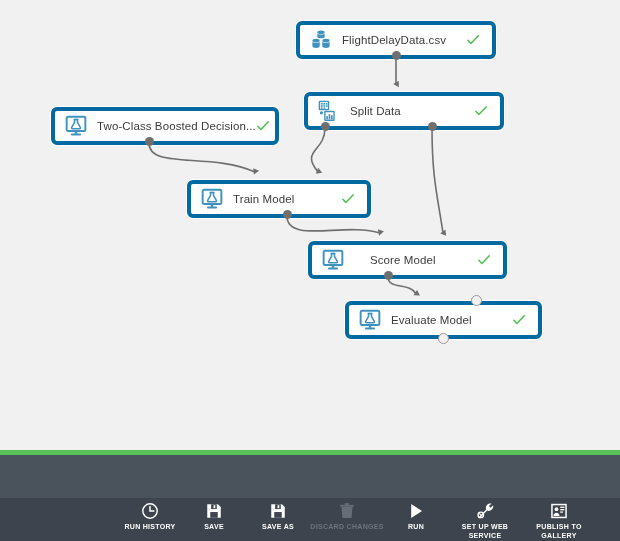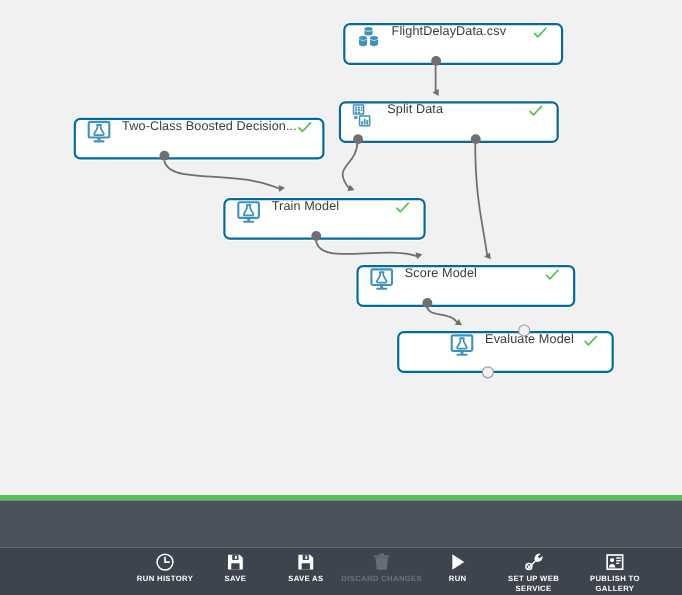--- a/index.html
+++ b/index.html
@@ -30,27 +30,27 @@
     left: 0; top: 0;
     width: 620px; height: 450px;
     pointer-events: none;
   }
 
   
   .node {
     position: absolute;
     box-sizing: border-box;
     background: #ffffff;
-    border: 2px solid #0369a1;
+    border: 4px solid #0369a1;
     border-radius: 6px;
     display: flex;
+    align-items: center;
     height: 38px;
     box-shadow: 0 0 0 1px rgba(255,255,255,0.9);
     z-index: 3;
-    margin-left: 16px;
   }
   .node .nicon {
     width: 22px; height: 22px;
     margin-left: 10px;
     flex: 0 0 22px;
     display: block;
   }
   .node .nlabel {
     margin-left: 10px;
     font-size: 11.5px;
@@ -160,21 +160,21 @@
         <path d="M2.6 13.3v5.6c0 1 1.8 1.8 4 1.8s4-.8 4-1.8v-5.6c0 1-1.8 1.8-4 1.8s-4-.8-4-1.8z"></path>
         <ellipse cx="17.4" cy="12.6" rx="4" ry="1.9"></ellipse>
         <path d="M13.4 13.3v5.6c0 1 1.8 1.8 4 1.8s4-.8 4-1.8v-5.6c0 1-1.8 1.8-4 1.8s-4-.8-4-1.8z"></path>
       </g>
           </svg>
           <span class="nlabel">FlightDelayData.csv</span>
           <svg class="ncheck" xmlns="http://www.w3.org/2000/svg" viewBox="0 0 24 24">
             <path d="M3.2 12.4l5.2 5.6L21 4.6" fill="none" stroke="#4ec24e" stroke-width="2.6" stroke-linecap="round" stroke-linejoin="round"></path>
           </svg>
         </div>
-        <div class="node" style="left: 292px; top: 92px; width: 200px;">
+        <div class="node" style="left: 304px; top: 92px; width: 200px;">
           <svg class="nicon" xmlns="http://www.w3.org/2000/svg" viewBox="0 0 24 24">
             <g fill="#3f92bd">
         <rect x="1.5" y="1.5" width="10" height="9" rx="0.6" fill="none" stroke="#3f92bd" stroke-width="1.5"></rect>
         <rect x="3" y="3.3" width="2.1" height="1.7"></rect>
               <rect x="5.9" y="3.3" width="2.1" height="1.7"></rect>
         <rect x="8.8" y="3.3" width="1.6" height="1.7"></rect>
         <rect x="3" y="5.7" width="2.1" height="1.7"></rect>
               <rect x="5.9" y="5.7" width="2.1" height="1.7"></rect>
         <rect x="8.8" y="5.7" width="1.6" height="1.7"></rect>
         <rect x="3" y="8.1" width="2.1" height="1.5"></rect>
@@ -210,34 +210,34 @@
         <path d="M10.4 4.9h3.2v3.1l3.1 5.6a1 1 0 0 1-.9 1.5H8.2a1 1 0 0 1-.9-1.5l3.1-5.6z" fill="none" stroke="#3f92bd" stroke-width="1.7" stroke-linejoin="round"></path>
         <rect x="9.4" y="4.2" width="5.2" height="1.5" fill="#3f92bd"></rect>
         <rect x="10.6" y="17.5" width="2.8" height="3" fill="#3f92bd"></rect>
         <rect x="6.6" y="20.3" width="10.8" height="2" rx="0.8" fill="#3f92bd"></rect>
       </svg>
           <span class="nlabel">Train Model</span>
           <svg class="ncheck" xmlns="http://www.w3.org/2000/svg" viewBox="0 0 24 24">
             <path d="M3.2 12.4l5.2 5.6L21 4.6" fill="none" stroke="#4ec24e" stroke-width="2.6" stroke-linecap="round" stroke-linejoin="round"></path>
           </svg>
         </div>
-        <div class="node" style="left: 308px; top: 241px; width: 199px;">
+        <div class="node" style="left: 308px; top: 241px; width: 199px; gap: 16px;">
           <svg class="nicon" xmlns="http://www.w3.org/2000/svg" viewBox="0 0 24 24">
         <rect x="1.8" y="2" width="20.4" height="15.5" rx="1.4" fill="none" stroke="#3f92bd" stroke-width="2.1"></rect>
         <path d="M10.4 4.9h3.2v3.1l3.1 5.6a1 1 0 0 1-.9 1.5H8.2a1 1 0 0 1-.9-1.5l3.1-5.6z" fill="none" stroke="#3f92bd" stroke-width="1.7" stroke-linejoin="round"></path>
         <rect x="9.4" y="4.2" width="5.2" height="1.5" fill="#3f92bd"></rect>
         <rect x="10.6" y="17.5" width="2.8" height="3" fill="#3f92bd"></rect>
         <rect x="6.6" y="20.3" width="10.8" height="2" rx="0.8" fill="#3f92bd"></rect>
       </svg>
           <span class="nlabel">Score Model</span>
           <svg class="ncheck" xmlns="http://www.w3.org/2000/svg" viewBox="0 0 24 24">
             <path d="M3.2 12.4l5.2 5.6L21 4.6" fill="none" stroke="#4ec24e" stroke-width="2.6" stroke-linecap="round" stroke-linejoin="round"></path>
           </svg>
         </div>
-        <div class="node" style="left: 345px; top: 301px; width: 197px; padding-left: 36px;">
+        <div class="node" style="left: 345px; top: 301px; width: 197px;">
           <svg class="nicon" xmlns="http://www.w3.org/2000/svg" viewBox="0 0 24 24">
         <rect x="1.8" y="2" width="20.4" height="15.5" rx="1.4" fill="none" stroke="#3f92bd" stroke-width="2.1"></rect>
         <path d="M10.4 4.9h3.2v3.1l3.1 5.6a1 1 0 0 1-.9 1.5H8.2a1 1 0 0 1-.9-1.5l3.1-5.6z" fill="none" stroke="#3f92bd" stroke-width="1.7" stroke-linejoin="round"></path>
         <rect x="9.4" y="4.2" width="5.2" height="1.5" fill="#3f92bd"></rect>
         <rect x="10.6" y="17.5" width="2.8" height="3" fill="#3f92bd"></rect>
         <rect x="6.6" y="20.3" width="10.8" height="2" rx="0.8" fill="#3f92bd"></rect>
       </svg>
           <span class="nlabel">Evaluate Model</span>
           <svg class="ncheck" xmlns="http://www.w3.org/2000/svg" viewBox="0 0 24 24">
             <path d="M3.2 12.4l5.2 5.6L21 4.6" fill="none" stroke="#4ec24e" stroke-width="2.6" stroke-linecap="round" stroke-linejoin="round"></path>

